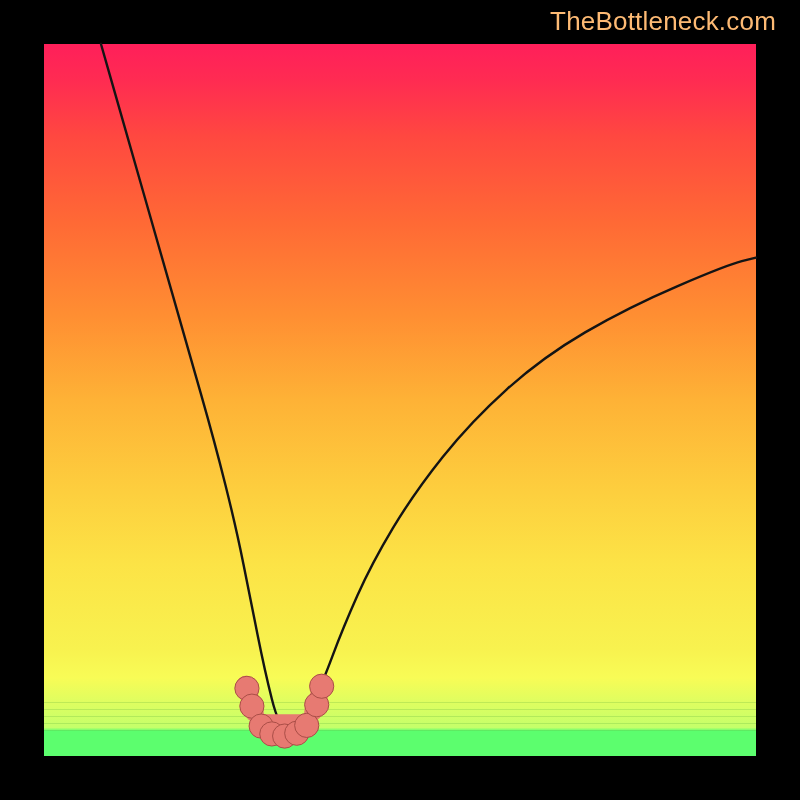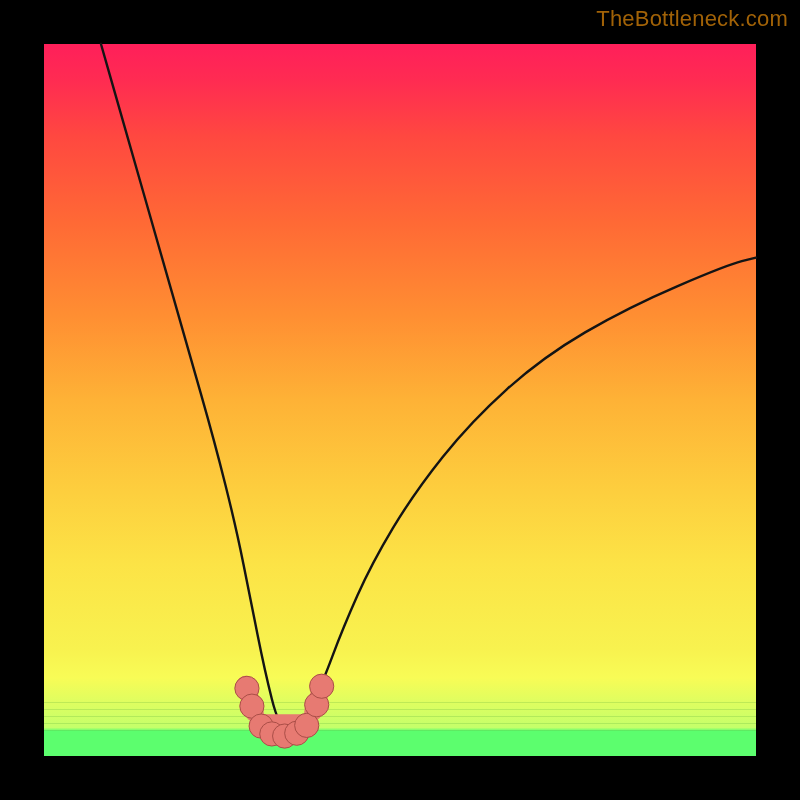--- a/index.html
+++ b/index.html
@@ -60,23 +60,23 @@
     position: absolute;
     left: 0;
     top: 0;
     width: 712px;
     height: 712px;
     overflow: visible;
   }
   .watermark {
     position: absolute;
     top: 6px;
-    right: 12px;
-    color: #a16207;
-    font-size: 22px;
+    right: 24px;
+    color: #fdba74;
+    font-size: 26px;
     font-weight: 400;
     letter-spacing: 0.2px;
   }
 </style>
 </head>
 <body>
 
 <div class="stage">
   <div class="watermark">TheBottleneck.com</div>
 

